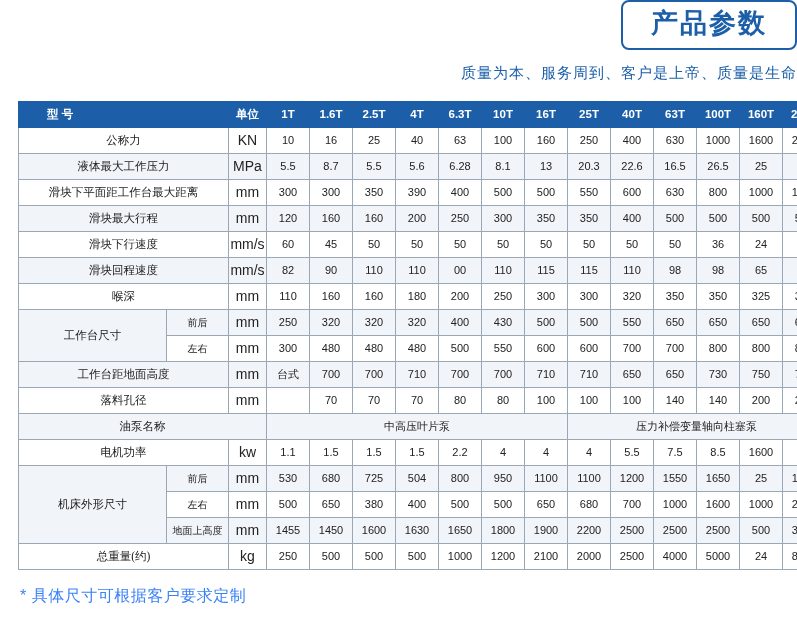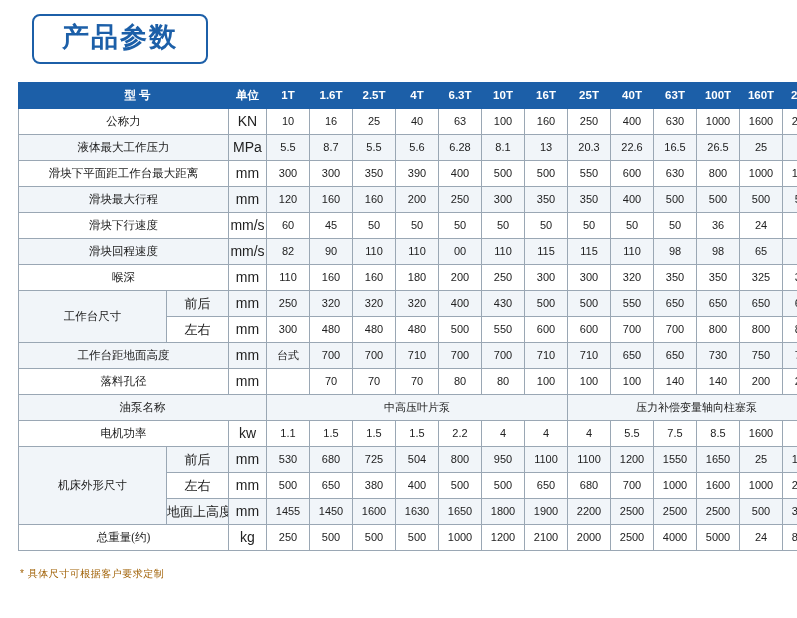--- a/index.html
+++ b/index.html
@@ -15,23 +15,21 @@
     overflow: hidden;
   }
   .page {
     width: 797px;
     height: 618px;
     position: relative;
     box-sizing: border-box;
   }
   
   .header {
-    text-align: left;
-    padding-top: 14px;
-    margin-left: 32px;
+    text-align: right;
   }
   .title-box {
     display: inline-block;
     border: 2px solid #1c5fa8;
     border-radius: 8px;
     padding: 7px 28px 9px 28px;
     box-sizing: border-box;
   }
   .title-text {
     font-size: 27px;
@@ -66,37 +64,37 @@
     white-space: nowrap;
   }
   table.spec thead th {
     background: #1c5fa8;
     color: #ffffff;
     font-weight: bold;
     border: 1px solid #1c5fa8;
     font-size: 11.5px;
   }
   thead th.name-col {
-    text-align: center;
+    text-align: left;
     padding-left: 28px;
   }
   td.label {
     text-align: left;
     padding-left: 10px;
     font-size: 11.5px;
     font-family: Liberation Serif, serif;
   }
   td.label-merged {
     text-align: left;
     padding-left: 10px;
     font-size: 11.5px;
   }
   td.sublabel {
     text-align: center;
-    font-size: 13px;
+    font-size: 10px;
   }
   td.unit {
     font-size: 14px;
   }
   td.val {
     font-size: 11px;
   }
   tr.alt td {
     background: #f1f5f9;
   }
@@ -104,34 +102,35 @@
     font-size: 11px;
   }
   
   col.c-name   { width: 148px; }
   col.c-sub    { width: 62px; }
   col.c-unit   { width: 38px; }
   col.c-v      { width: 43px; }
   
   .footnote {
     margin: 16px 0 0 20px;
-    font-size: 10px;
-    color: #a16207;
+    font-size: 16px;
+    color: #3b82f6;
     letter-spacing: 0.5px;
   }
 </style>
 </head>
 <body>
 
 <div class="page">
 
   <div class="header">
     <div class="title-box">
       <div class="title-text">产品参数</div>
     </div>
+    <div class="subtitle">质量为本、服务周到、客户是上帝、质量是生命</div>
   </div>
 
   <div class="table-wrap">
     <table class="spec">
       <colgroup>
         <col class="c-name">
           <col class="c-sub">
           <col class="c-unit">
         <col class="c-v">
           <col class="c-v">

